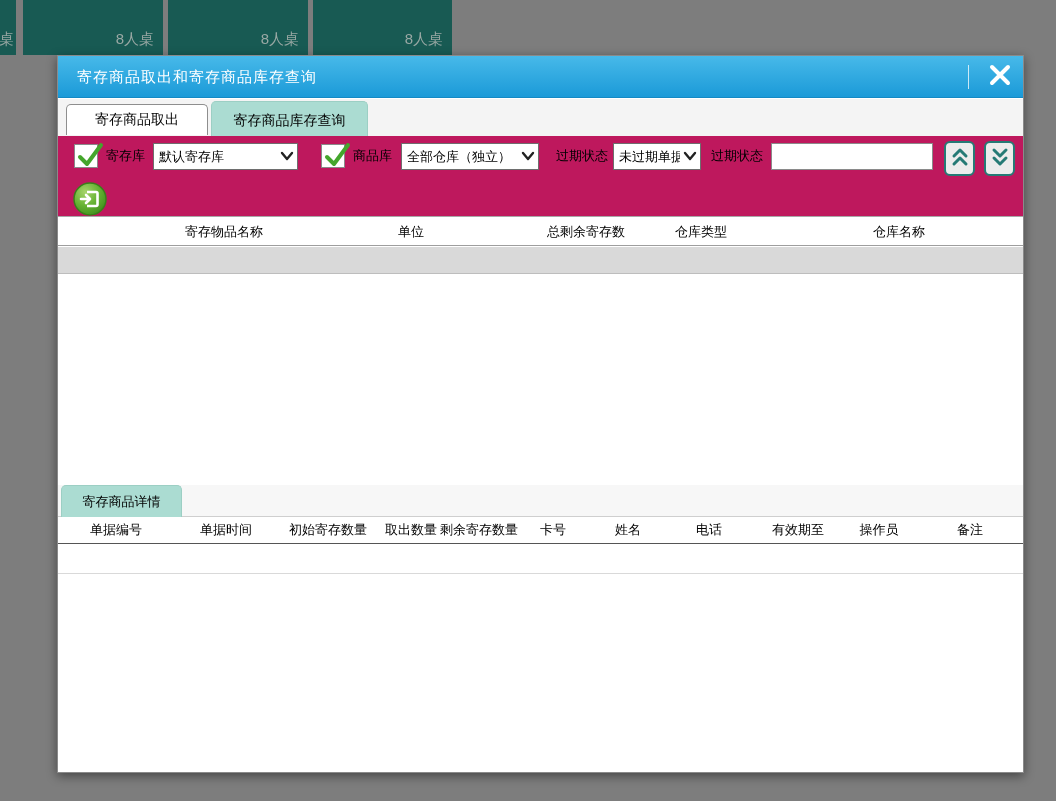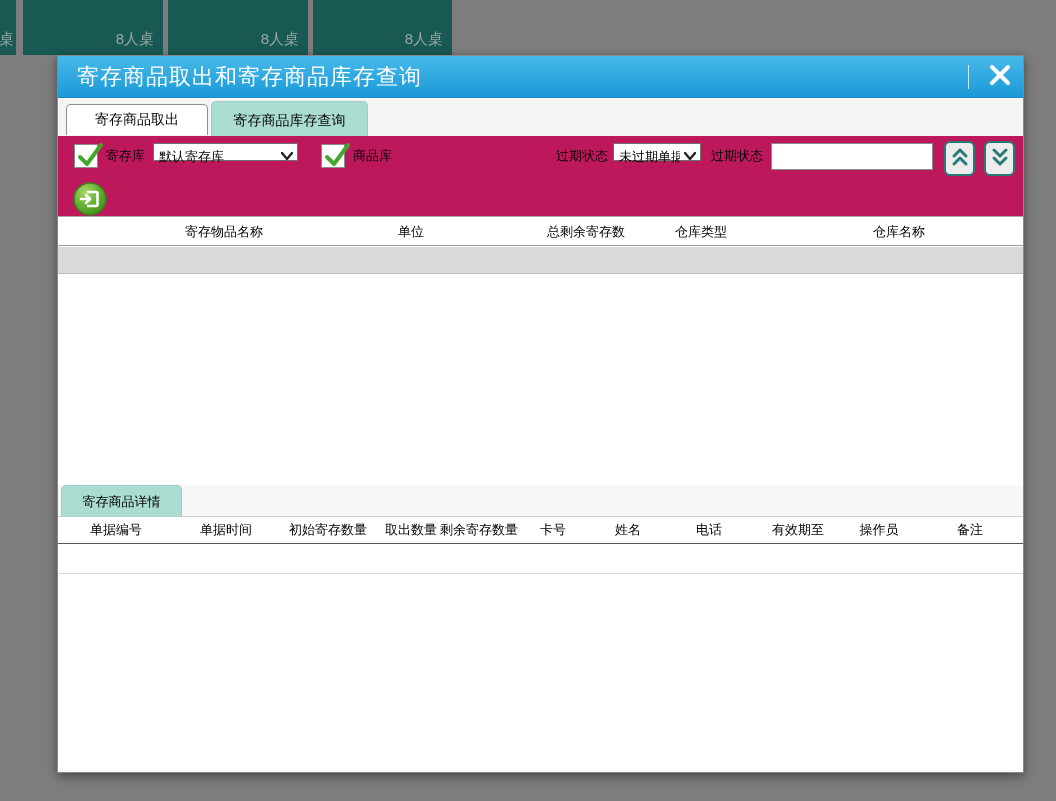--- a/index.html
+++ b/index.html
@@ -25,21 +25,21 @@
     background:#fff; border:1px solid #8a8a8a;
     box-shadow:0 3px 10px rgba(0,0,0,.45);
   }
   .titlebar {
     position:absolute; left:0; top:0; right:0; height:42px;
     background:linear-gradient(#47b9e9,#1b9ad8);
     border-bottom:1px solid #1489c4;
   }
   .titlebar .title {
     position:absolute; left:19px; top:0; height:26px; line-height:42px;
-    color:#fff; font-size:22px; letter-spacing:1px; white-space:nowrap;
+    color:#fff; font-size:15px; letter-spacing:1px; white-space:nowrap;
   }
   .titlebar .sep {
     position:absolute; left:910px; top:9px; width:1px; height:24px;
     background:rgba(255,255,255,.75);
   }
   .close-btn {
     position:absolute; left:922px; top:0; width:40px; height:42px;
     display:flex; align-items:center; justify-content:center; cursor:pointer;
   }
   
@@ -67,21 +67,21 @@
   .chk {
     position:absolute; top:8px; width:24px; height:24px;
     background:#fff; border:1px solid #8a8a8a; cursor:pointer;
   }
   .chk svg { position:absolute; left:1px; top:-4px; overflow:visible; }
   .flabel {
     position:absolute; top:8px; height:24px; line-height:24px;
     font-size:13px; white-space:nowrap;
   }
   .combo {
-    position:absolute; top:7px; height:18px; background:#fff;
+    position:absolute; top:7px; height:27px; background:#fff;
     border:1px solid #6e6e6e; font-size:13px; cursor:pointer;
   }
   .combo .combo-value {
     position:absolute; left:5px; top:0; right:20px; height:25px;
     line-height:25px; white-space:nowrap; overflow:hidden;
   }
   .combo .combo-arrow {
     position:absolute; right:3px; top:6px;
   }
   .txtinput {
@@ -190,20 +190,28 @@
     </div>
 
     <div class="chk" style="left:263px;">
       <span>
         <svg width="28" height="28" viewBox="0 0 28 28">
           <path d="M4 16 L11 23 L25 4" stroke="#44a62c" stroke-width="4" fill="none" stroke-linecap="round" stroke-linejoin="round"></path>
         </svg>
       </span>
     </div>
     <span class="flabel" style="left:295px;">商品库</span>
+    <div class="combo" style="left:343px;width:138px;">
+      <span class="combo-value">全部仓库（独立）</span>
+      <span class="combo-arrow">
+        <svg width="14" height="12" viewBox="0 0 14 12">
+            <path d="M2 3 L7 9 L12 3" stroke="#222" stroke-width="2.4" fill="none" stroke-linecap="round" stroke-linejoin="round"></path>
+          </svg>
+      </span>
+    </div>
 
     <span class="flabel" style="left:498px;">过期状态</span>
     <div class="combo" style="left:555px;width:88px;">
       <span class="combo-value">未过期单据</span>
       <span class="combo-arrow">
         <svg width="14" height="12" viewBox="0 0 14 12">
             <path d="M2 3 L7 9 L12 3" stroke="#222" stroke-width="2.4" fill="none" stroke-linecap="round" stroke-linejoin="round"></path>
           </svg>
       </span>
     </div>

